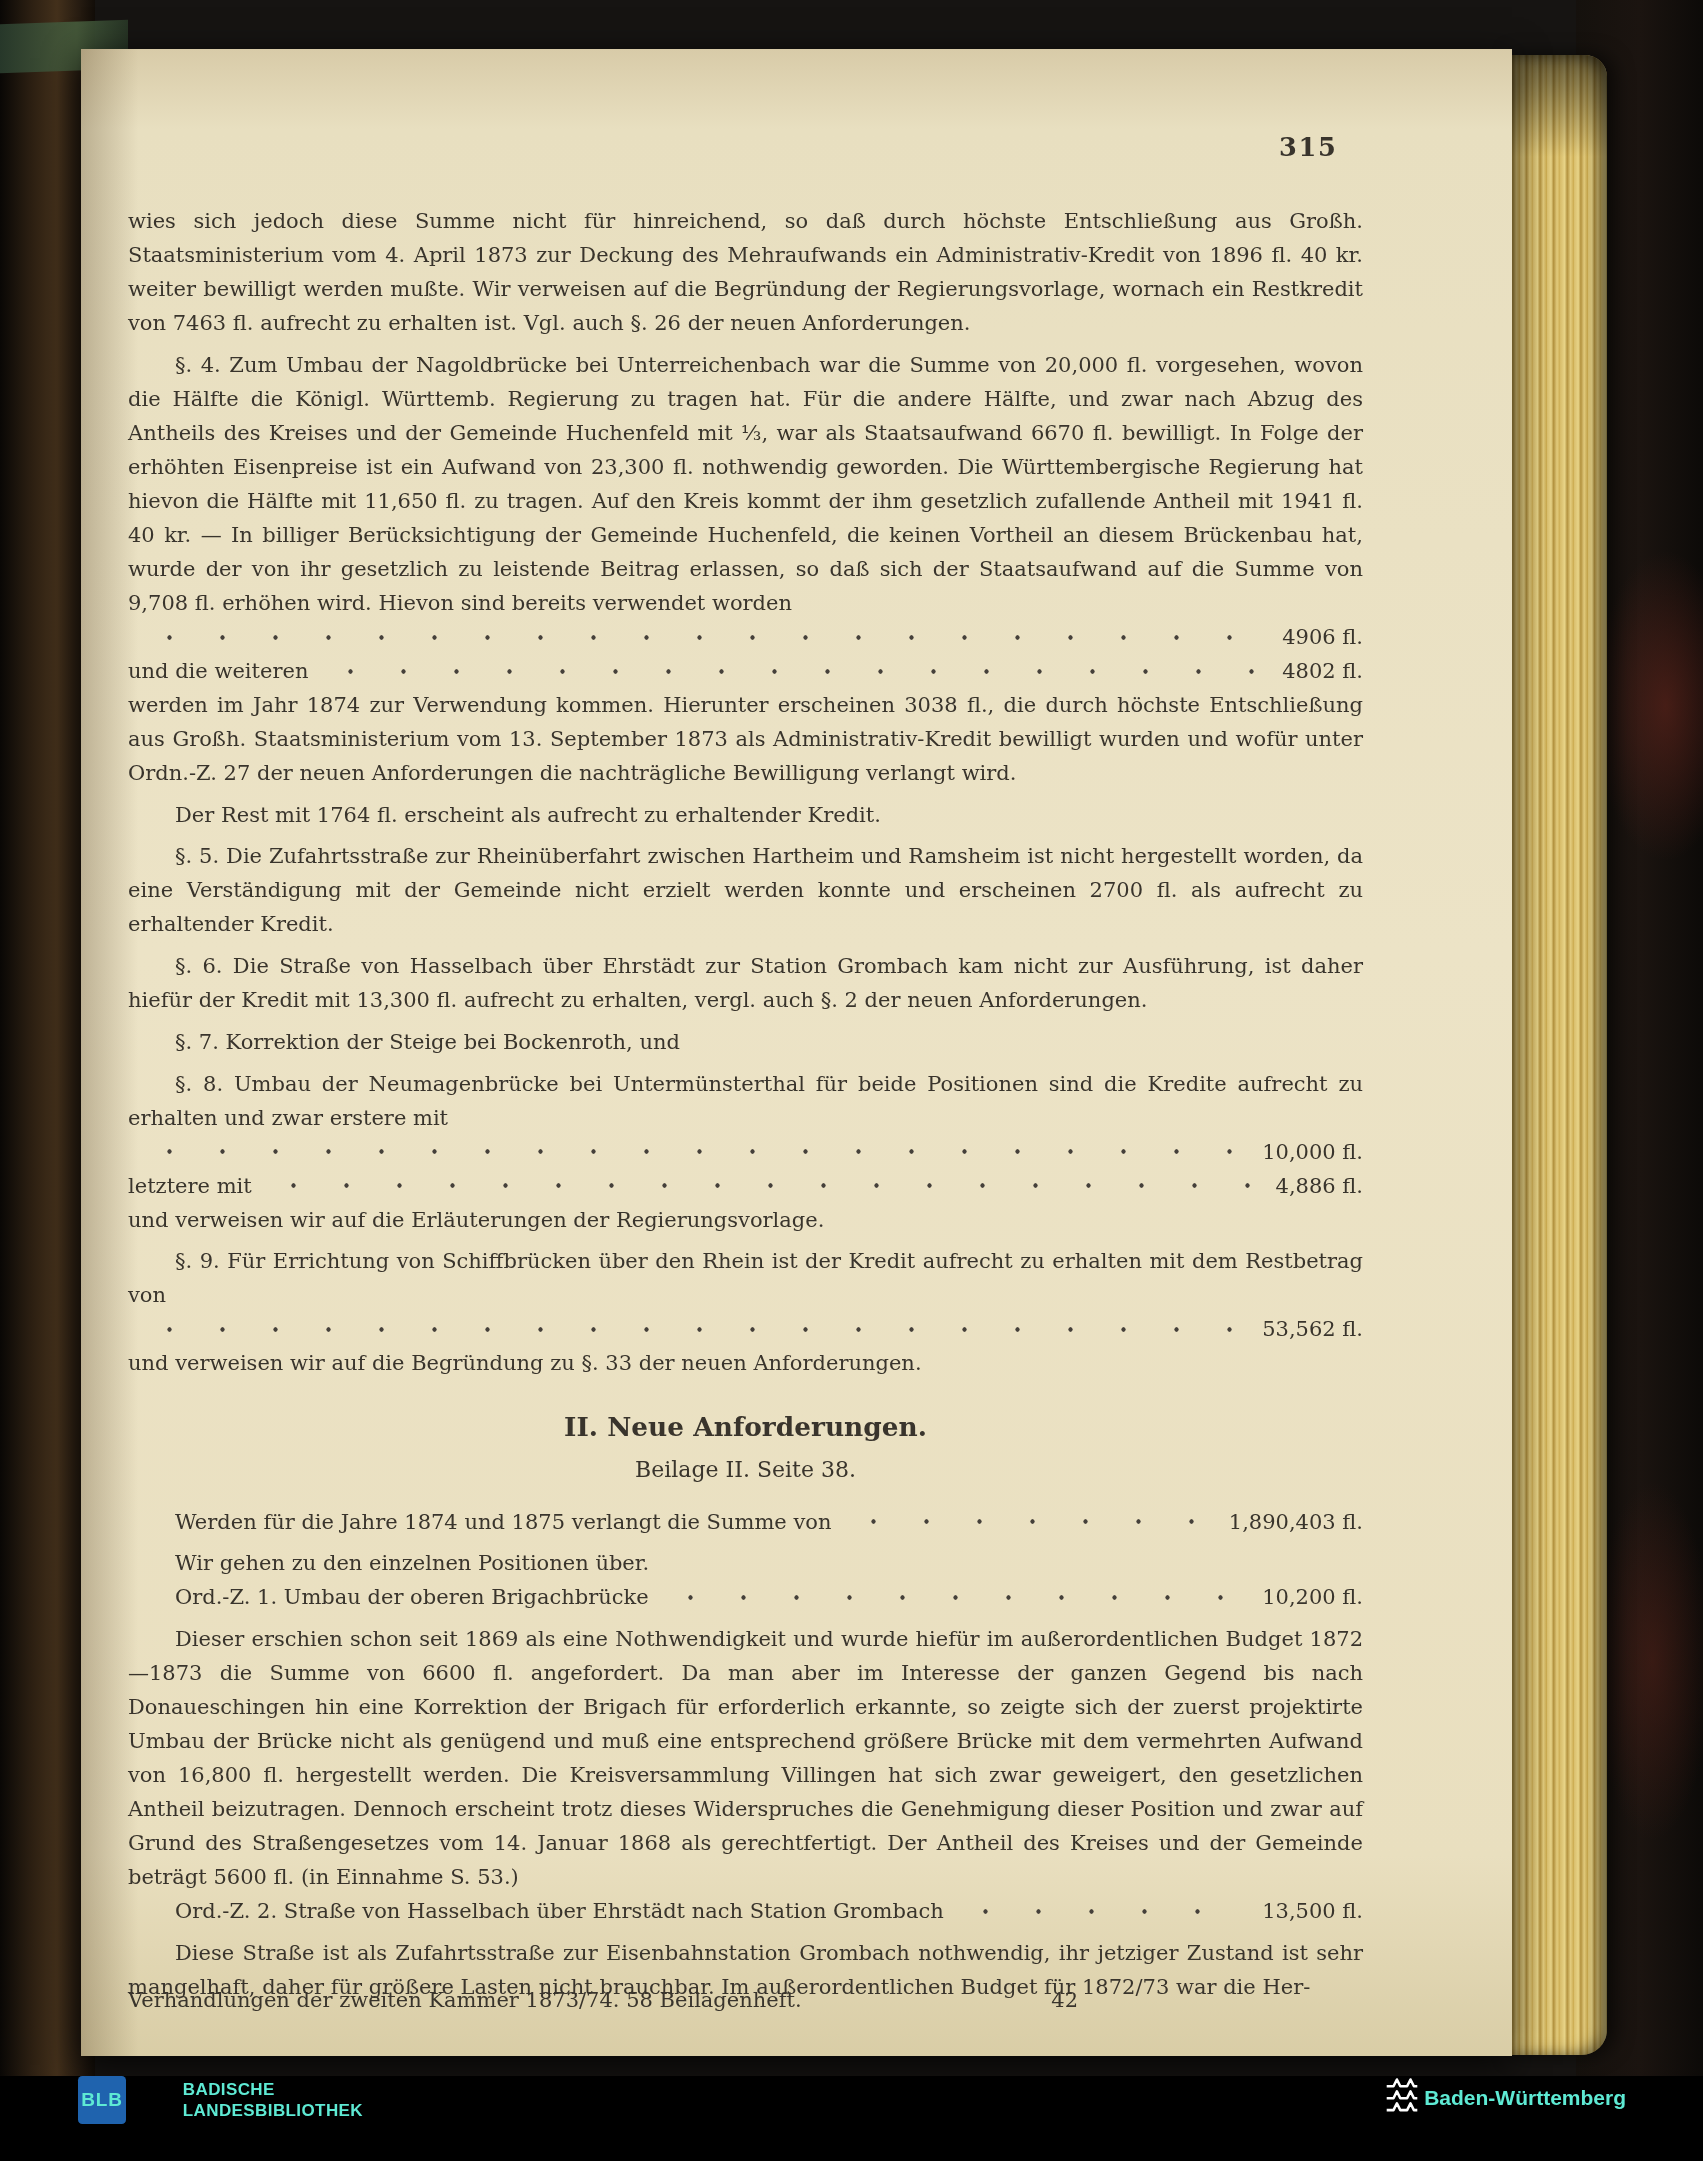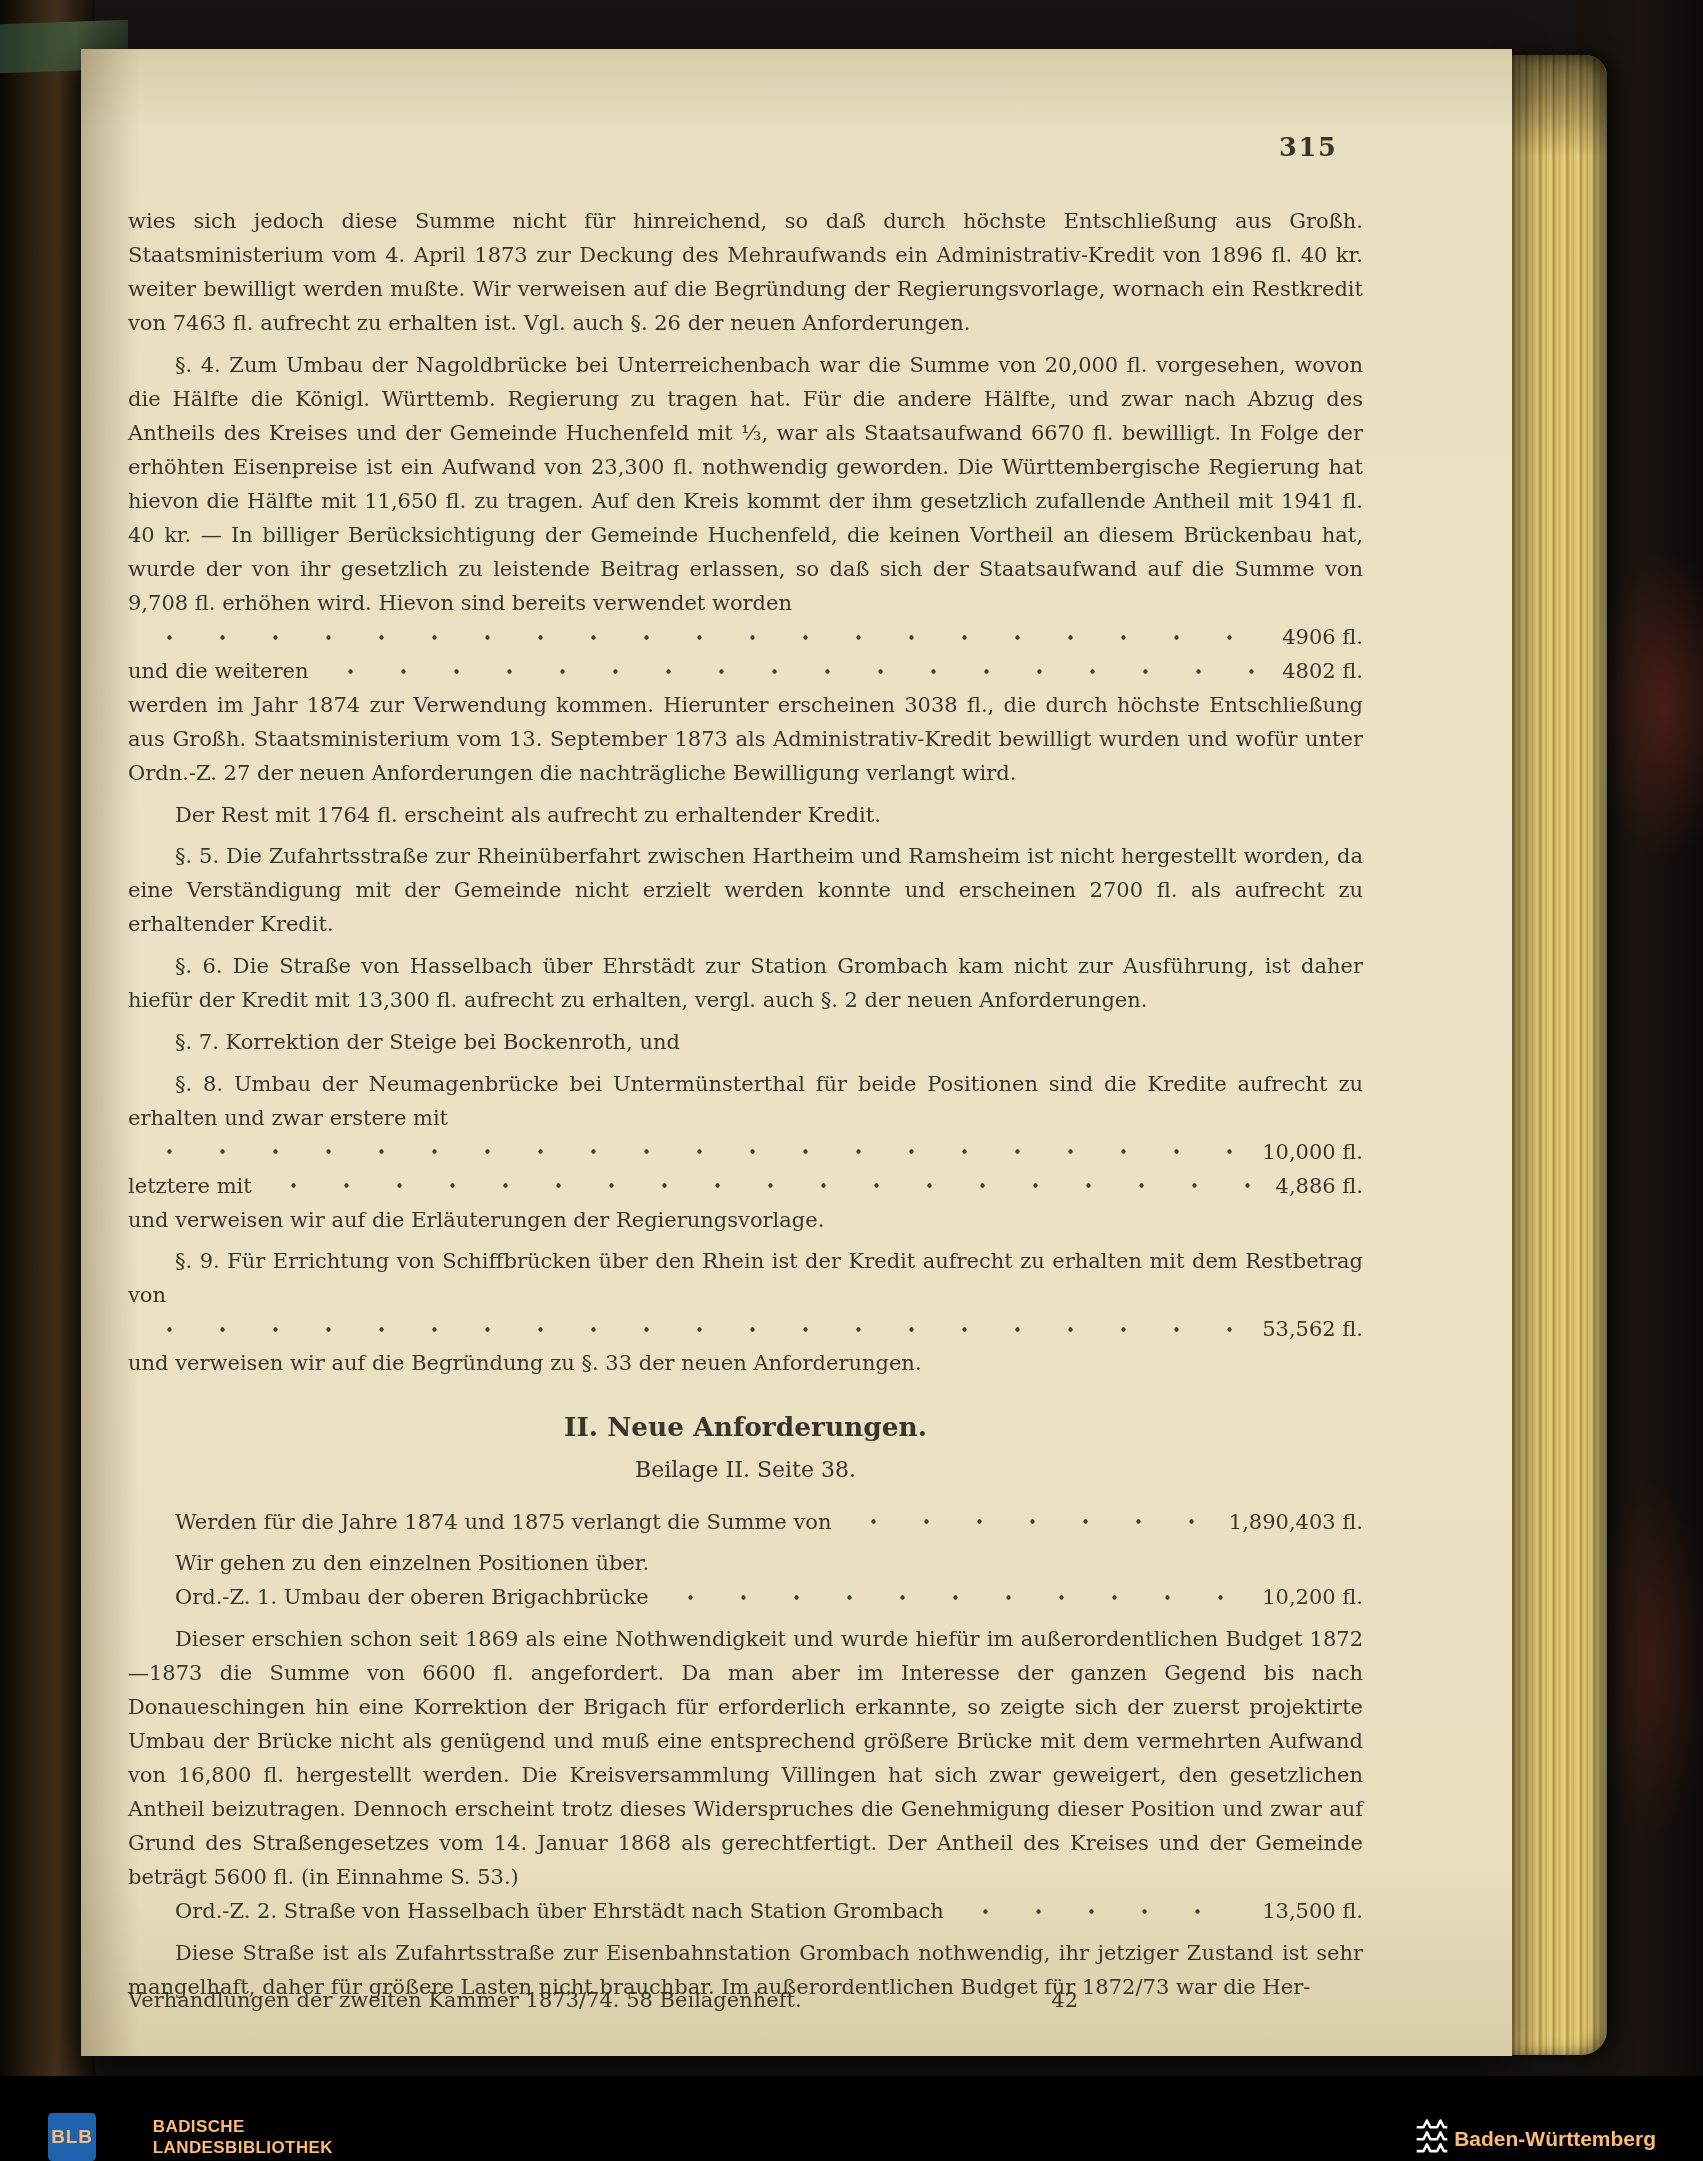--- a/index.html
+++ b/index.html
@@ -50,22 +50,22 @@
         background-size:53px 8.5px;background-position:center left;background-repeat:repeat-x;}
   .heading{text-align:center;font-weight:bold;font-size:26.4px;margin:25.6px 0 3.4px;}
   .subheading{text-align:center;font-size:22px;margin:0 0 17px;}
 
   .page-footer{position:absolute;left:0;right:0;bottom:44px;display:flex;align-items:baseline;
         font-size:21px;}
   .page-footer .sheet-no{margin-left:auto;margin-right:285px;}
 
   
   .bottombar{position:absolute;left:0;bottom:0;width:1704px;height:85px;background:#000;
-        display:flex;align-items:flex-end;justify-content:space-between;
-        padding:0 48px;box-sizing:border-box;font-family:"Liberation Sans",sans-serif;color:#fdba74;}
+        display:flex;align-items:flex-start;justify-content:space-between;
+        padding:0 78px;box-sizing:border-box;font-family:"Liberation Sans",sans-serif;color:#5eead4;}
   .blb{display:flex;align-items:center;gap:12.8px;}
   .blb-badge{width:48px;height:48px;background:#1f63ae;border-radius:4.3px;
         display:flex;align-items:center;justify-content:center;
         font-weight:bold;font-size:19px;letter-spacing:0.9px;}
   .blb-name{font-weight:bold;font-size:17px;line-height:1.25;letter-spacing:0.4px;margin-left:44px;}
   .bw{display:flex;align-items:center;gap:5px;}
   .bw-name{font-weight:bold;font-size:21px;}
 </style>
 </head>
 <body>

